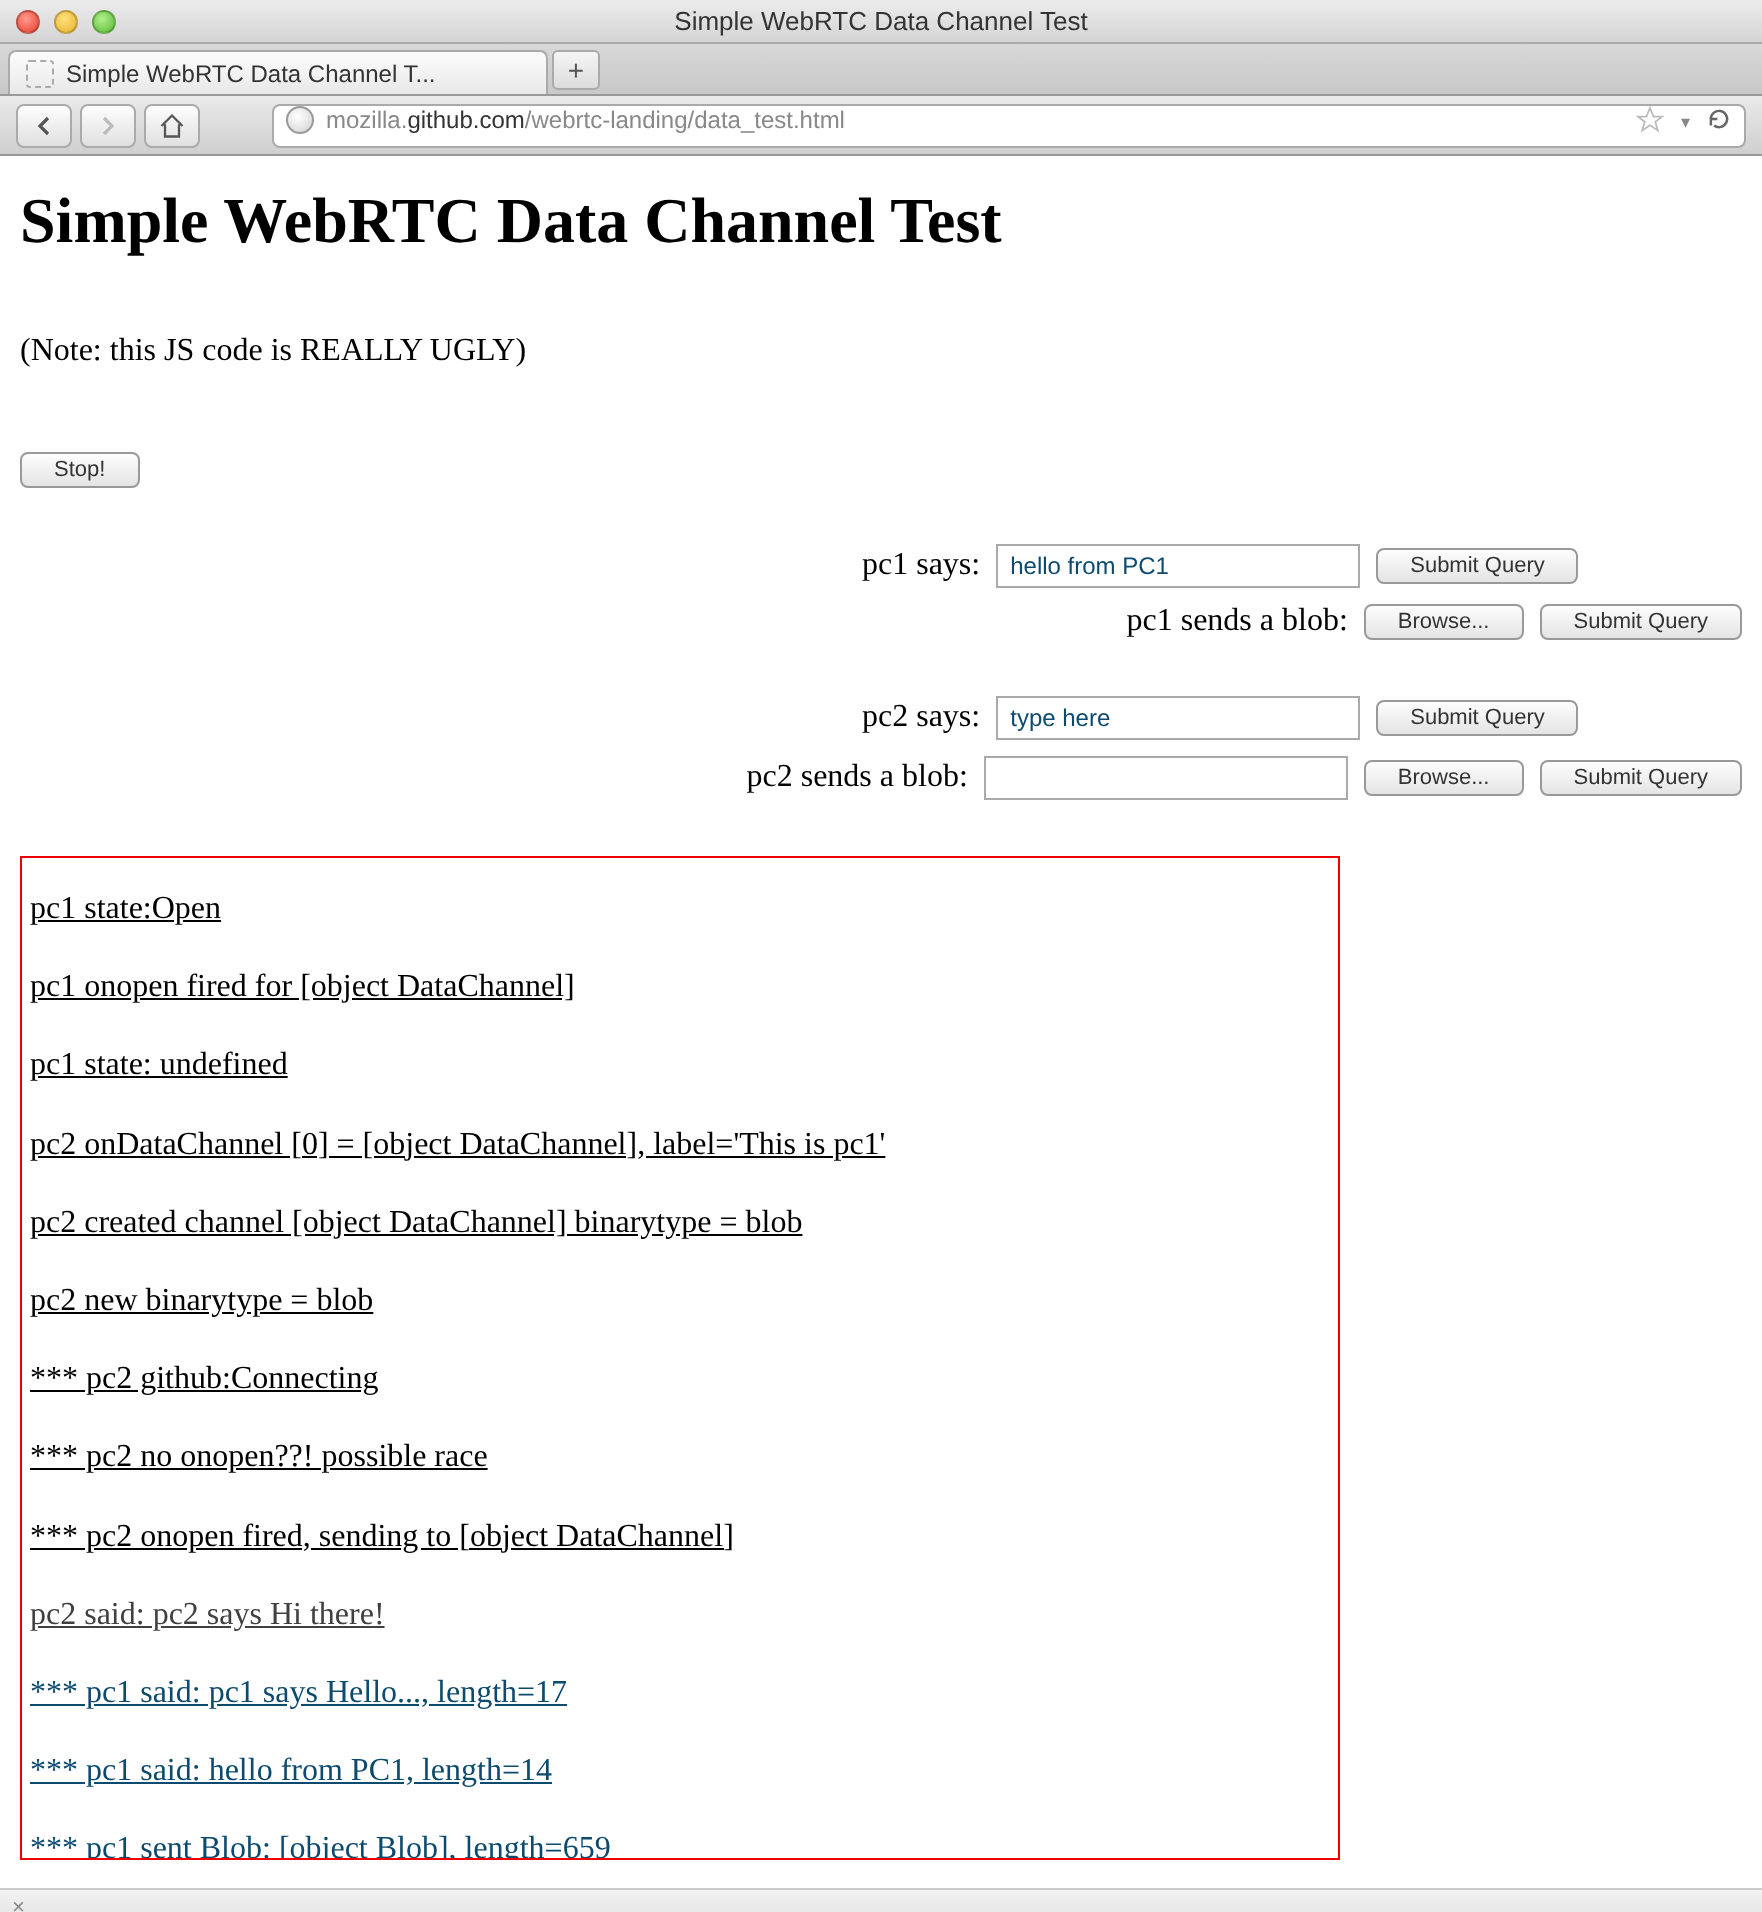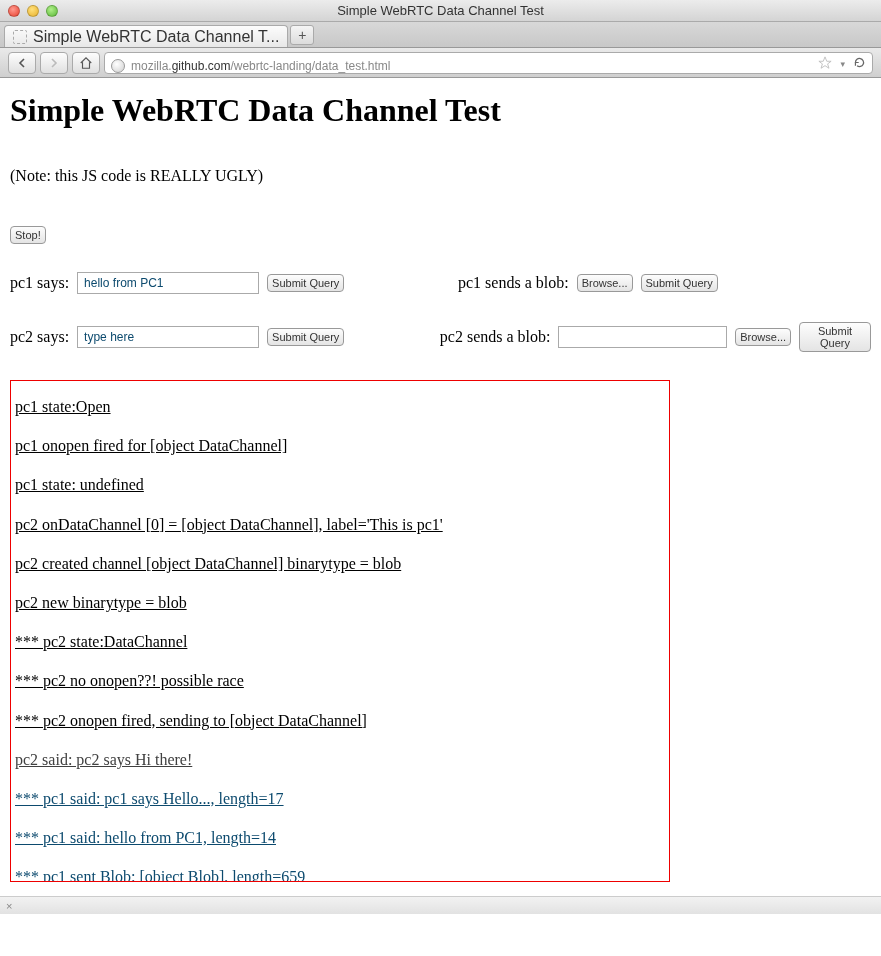--- a/index.html
+++ b/index.html
@@ -50,21 +50,21 @@
       height: 22px;
       min-width: 270px;
       background: linear-gradient(to bottom, #fcfcfc, #e8e8e8);
       border: 1px solid #aaa;
       border-bottom: none;
       border-radius: 4px 4px 0 0;
       display: flex;
       align-items: center;
       padding: 0 8px;
       font-family: "Lucida Grande", sans-serif;
-      font-size: 16px;
+      font-size: 12px;
       color: #333;
       gap: 6px;
       margin-right: 2px;
     }
     .tab-icon {
       width: 14px; height: 14px;
       border: 1px dashed #aaa;
       border-radius: 2px;
       flex-shrink: 0;
     }
@@ -105,25 +105,26 @@
     .nav-btn.disabled { color: #bbb; }
     .nav-btn svg { width: 10px; height: 10px; }
     .home-btn svg { width: 14px; height: 14px; }
     .urlbar {
       flex: 1;
       height: 22px;
       background: #fff;
       border: 1px solid #aaa;
       border-radius: 4px;
       display: flex;
-      align-items: flex-end;
+      align-items: flex-start;
       padding: 0 6px;
       gap: 6px;
       font-family: "Lucida Grande", sans-serif;
       font-size: 12px;
+      margin-left: 32px;
     }
     .urlbar .globe {
       width: 14px; height: 14px;
       border: 1px solid #999;
       border-radius: 50%;
       flex-shrink: 0;
       background: radial-gradient(circle at 40% 35%, #fff, #d0d0d0);
       position: relative;
     }
     .urlbar-text { color: #888; flex: 1; white-space: nowrap; overflow: hidden; }
@@ -138,33 +139,34 @@
     }
     h1 {
       font-size: 32px;
       font-weight: bold;
       margin-bottom: 6px;
     }
     .note { margin-top: 38px; margin-bottom: 40px; }
     .ui-btn {
       font-family: "Lucida Grande", Arial, sans-serif;
       font-size: 11px;
-      padding: 2px 4px;
+      padding: 2px 16px;
       background: linear-gradient(to bottom, #fdfdfd, #e4e4e4);
       border: 1px solid #999;
       border-radius: 4px;
       color: #333;
       cursor: pointer;
     }
     .row-group { margin-top: 28px; }
     .form-row {
       display: flex;
-      align-items: center;
+      align-items: flex-end;
       gap: 8px;
       margin-bottom: 28px;
+      flex-direction: column;
     }
     .form-row .label { white-space: nowrap; }
     .text-input {
       width: 182px;
       height: 22px;
       border: 1px solid #aaa;
       font-family: "Lucida Grande", sans-serif;
       font-size: 12px;
       padding: 2px 6px;
       color: #0c4a6e;
@@ -309,21 +311,21 @@
   </div>
 
   <div class="logbox">
     <div class="logbox-inner" id="log-inner">
         <div class="log-line ">pc1 state:Open</div>
         <div class="log-line ">pc1 onopen fired for [object DataChannel]</div>
         <div class="log-line ">pc1 state: undefined</div>
         <div class="log-line ">pc2 onDataChannel [0] = [object DataChannel], label='This is pc1'</div>
         <div class="log-line ">pc2 created channel [object DataChannel] binarytype = blob</div>
         <div class="log-line ">pc2 new binarytype = blob</div>
-        <div class="log-line ">*** pc2 state:DataChannel</div>
+        <div class="log-line ">*** pc2 github:Connecting</div>
         <div class="log-line ">*** pc2 no onopen??! possible race</div>
         <div class="log-line ">*** pc2 onopen fired, sending to [object DataChannel]</div>
         <div class="log-line log-blue">pc2 said: pc2 says Hi there!</div>
         <div class="log-line log-red">*** pc1 said: pc1 says Hello..., length=17</div>
         <div class="log-line log-red">*** pc1 said: hello from PC1, length=14</div>
         <div class="log-line log-red">*** pc1 sent Blob: [object Blob], length=659</div>
       </div>
   </div>
 </div>
 

